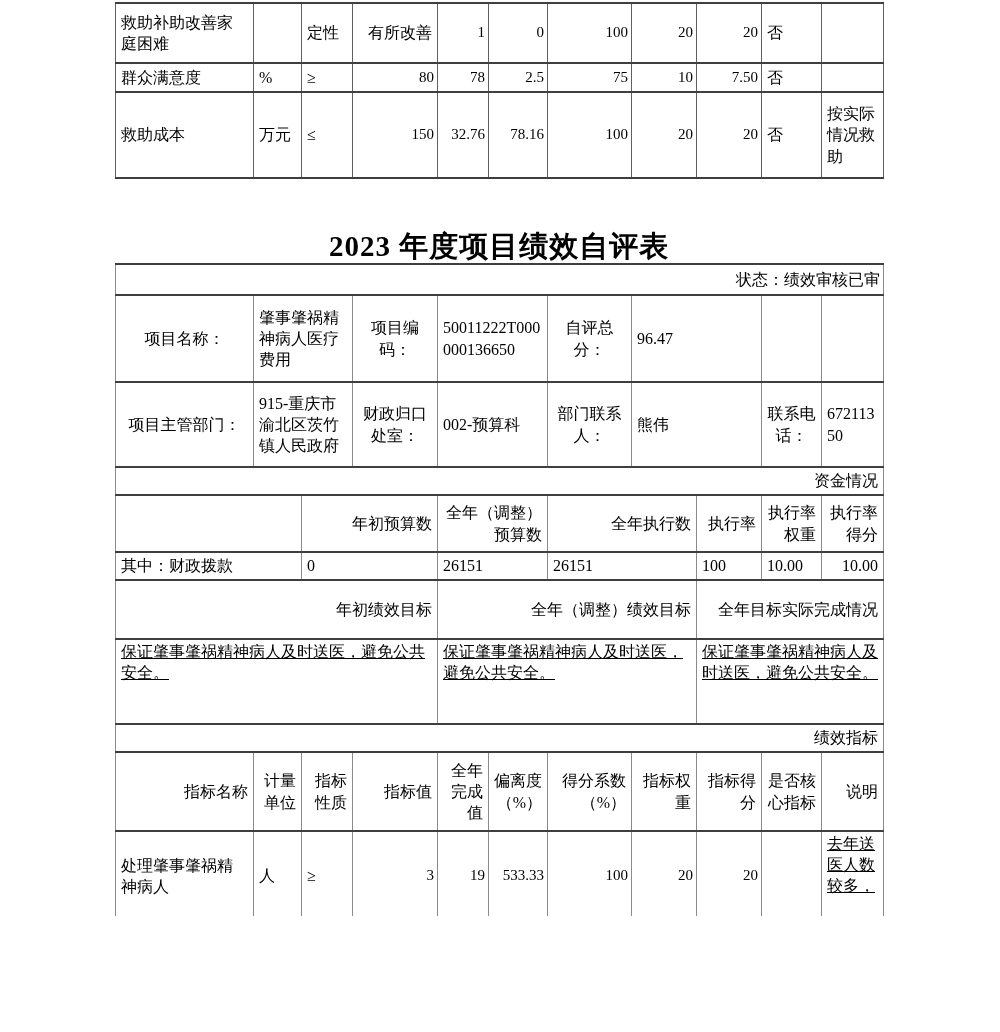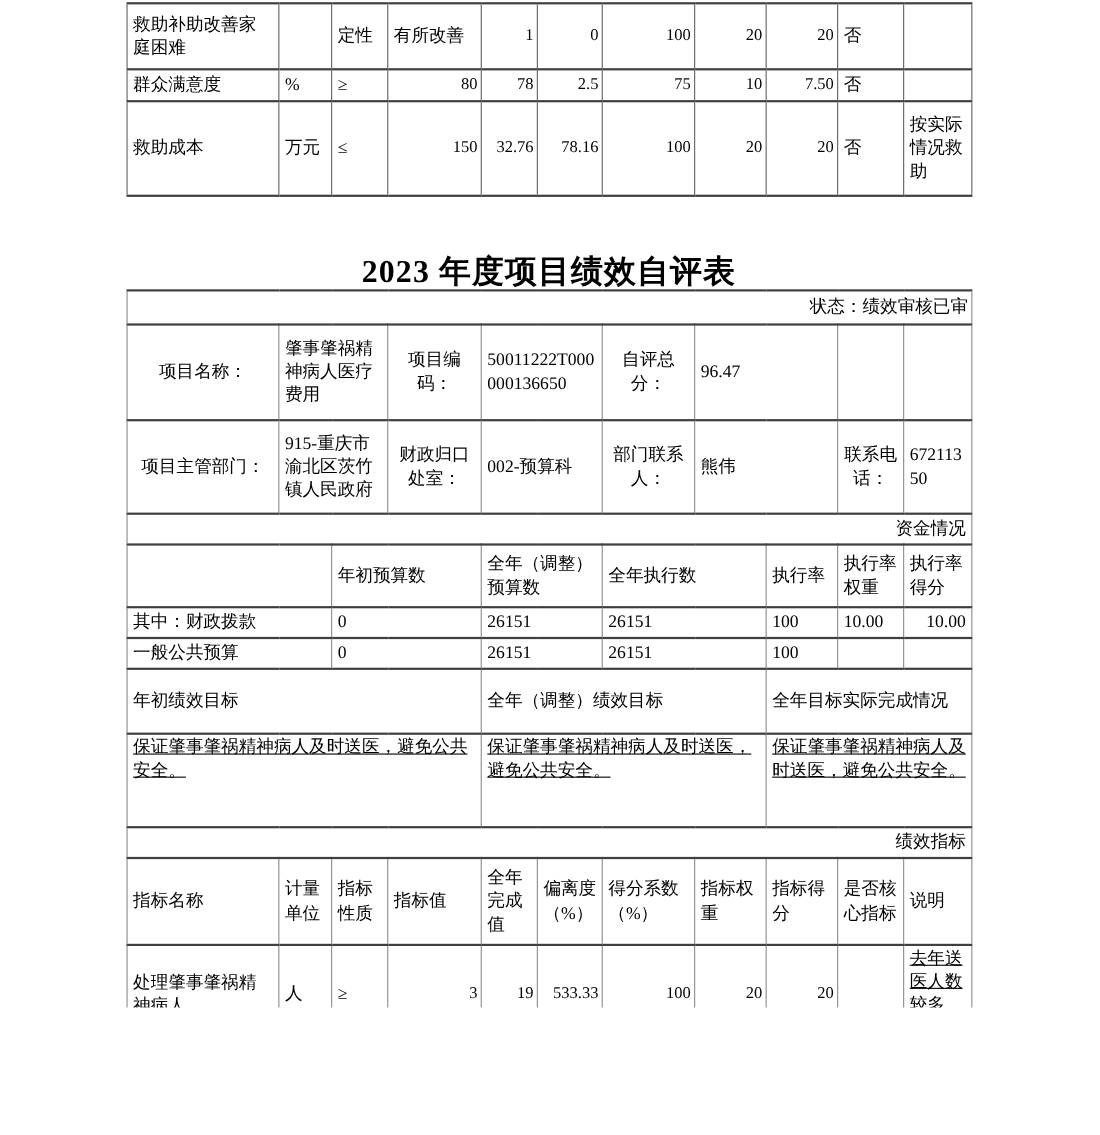--- a/index.html
+++ b/index.html
@@ -19,21 +19,21 @@
   }
   #top-table { top: 2px; }
   #main-table { top: 263px; }
   td {
     border-top: 2px solid #3f3f3f; border-bottom: 2px solid #3f3f3f;
     border-left: 1px solid #8a8a8a; border-right: 1px solid #8a8a8a;
     font-size: 16px; line-height: 1.32; padding: 1px 5px;
     vertical-align: middle; word-break: break-all; overflow: hidden;
   }
   #top-table td { border-left-color: #606060; border-right-color: #606060; }
-  .ac { text-align: left; }
+  .ac { text-align: right; }
   .ar { text-align: right; }
   .vt { vertical-align: top; text-decoration: underline; }
   .num { text-align: right; padding: 1px 3px; font-size: 15px; }
   .lbl { text-align: center; }
   .sec { text-align: right; }
   .status { text-align: right; padding-right: 3px; }
 </style>
 </head>
 <body>
 
@@ -150,29 +150,20 @@
     </tr>
     <tr style="height:28px">
       <td colspan="2">其中：财政拨款</td>
       <td colspan="2">0</td>
       <td colspan="2">26151</td>
       <td colspan="2">26151</td>
       <td>100</td>
       <td>10.00</td>
       <td class="ar">10.00</td>
     </tr>
-    <tr style="height:28px">
-      <td colspan="2">一般公共预算</td>
-      <td colspan="2">0</td>
-      <td colspan="2">26151</td>
-      <td colspan="2">26151</td>
-      <td>100</td>
-      <td></td>
-      <td></td>
-    </tr>
     <tr style="height:59px">
       <td colspan="4" class="ac">年初绩效目标</td>
       <td colspan="4" class="ac">全年（调整）绩效目标</td>
       <td colspan="3" class="ac">全年目标实际完成情况</td>
     </tr>
     <tr style="height:85px">
       <td colspan="4" class="vt">保证肇事肇祸精神病人及时送医，避免公共安全。</td>
       <td colspan="4" class="vt">保证肇事肇祸精神病人及时送医，避免公共安全。</td>
       <td colspan="3" class="vt">保证肇事肇祸精神病人及时送医，避免公共安全。</td>
     </tr>

